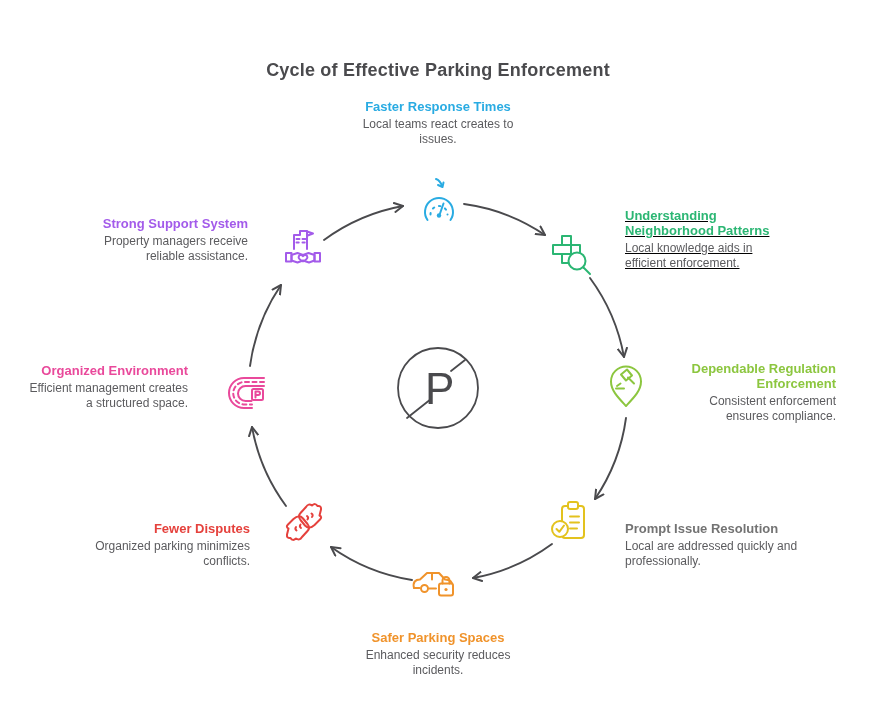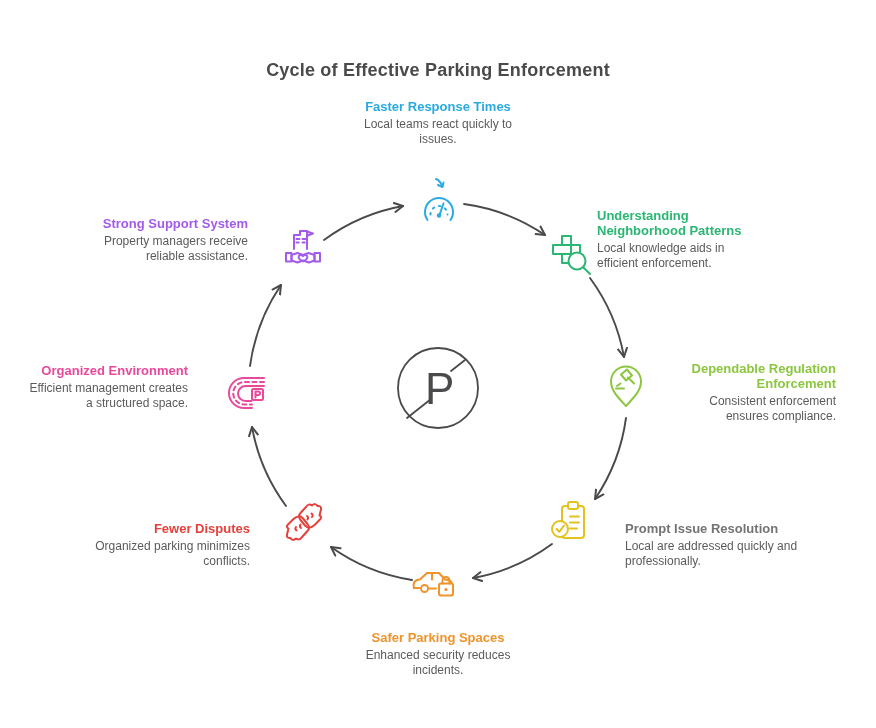--- a/index.html
+++ b/index.html
@@ -19,21 +19,21 @@
   .flow{ fill:none; stroke:var(--ink); stroke-width:1.9; stroke-linecap:round; }
   .icon{ position:absolute; }
   .icon svg{ display:block; }
   .node-text{ position:absolute; }
   .node-text .node-title{ font-size:13px; font-weight:700; line-height:15px; margin:0 0 3px 0; }
   .node-text .node-desc{ font-size:12px; font-weight:400; line-height:15px; color:var(--desc); margin:0; }
   .ta-c{ text-align:center; } .ta-l{ text-align:left; } .ta-r{ text-align:right; }
 
   
   .nt-top{ left:353px; top:99px;  width:170px; }
-  .nt-tr { left:597px; top:208px; width:158px; }
+  .nt-tr { left:625px; top:208px; width:158px;text-decoration:underline; }
   .nt-r  { left:686px; top:361px; width:150px;text-align:right; }
   .nt-br { left:625px; top:521px; width:180px; }
   .nt-b  { left:353px; top:630px; width:170px; }
   .nt-bl { right:626px; top:521px; width:160px; }
   .nt-l  { right:688px; top:363px; width:165px; }
   .nt-tl { right:628px; top:216px; width:155px; }
 
   
   .ic-top{ left:410px; top:176px; }
   .ic-tr { left:547px; top:231px; }
@@ -161,21 +161,21 @@
       <path class="ico" stroke-width="1.6" d="M17.5,12 h3 M17.5,15.5 h2.2 M23.5,12 h3 M23.5,15.5 h2.2"></path>
       <rect class="ico" x="7" y="26" width="5.5" height="8.5"></rect>
       <rect class="ico" x="35.5" y="26" width="5.5" height="8.5"></rect>
       <path class="ico" d="M12.5,28 l6,-2 5.5,2 5.5,-2 6,2 v5.5 l-5.5,2 -6,-2 -5.5,2 -6,-2 z"></path>
       <path class="ico" stroke-width="1.6" d="M24,29.2 c-1.6,-2.2 -4.4,-1 -4.4,1 c0,2 4.4,4.2 4.4,4.2 c0,0 4.4,-2.2 4.4,-4.2 c0,-2 -2.8,-3.2 -4.4,-1 z"></path>
     </svg>
   </div>
 
   <div class="node-text nt-top ta-c">
     <p class="node-title" style="color: rgb(41, 171, 226);">Faster Response Times</p>
-    <p class="node-desc">Local teams react quickly to issues.</p>
+    <p class="node-desc">Local teams react creates to issues.</p>
   </div>
 
   <div class="node-text nt-tr ta-l">
     <p class="node-title" style="color: rgb(43, 182, 115);">Understanding Neighborhood Patterns</p>
     <p class="node-desc">Local knowledge aids in efficient enforcement.</p>
   </div>
 
   <div class="node-text nt-r ta-l">
     <p class="node-title" style="color: rgb(140, 198, 63);">Dependable Regulation Enforcement</p>
     <p class="node-desc">Consistent enforcement ensures compliance.</p>

